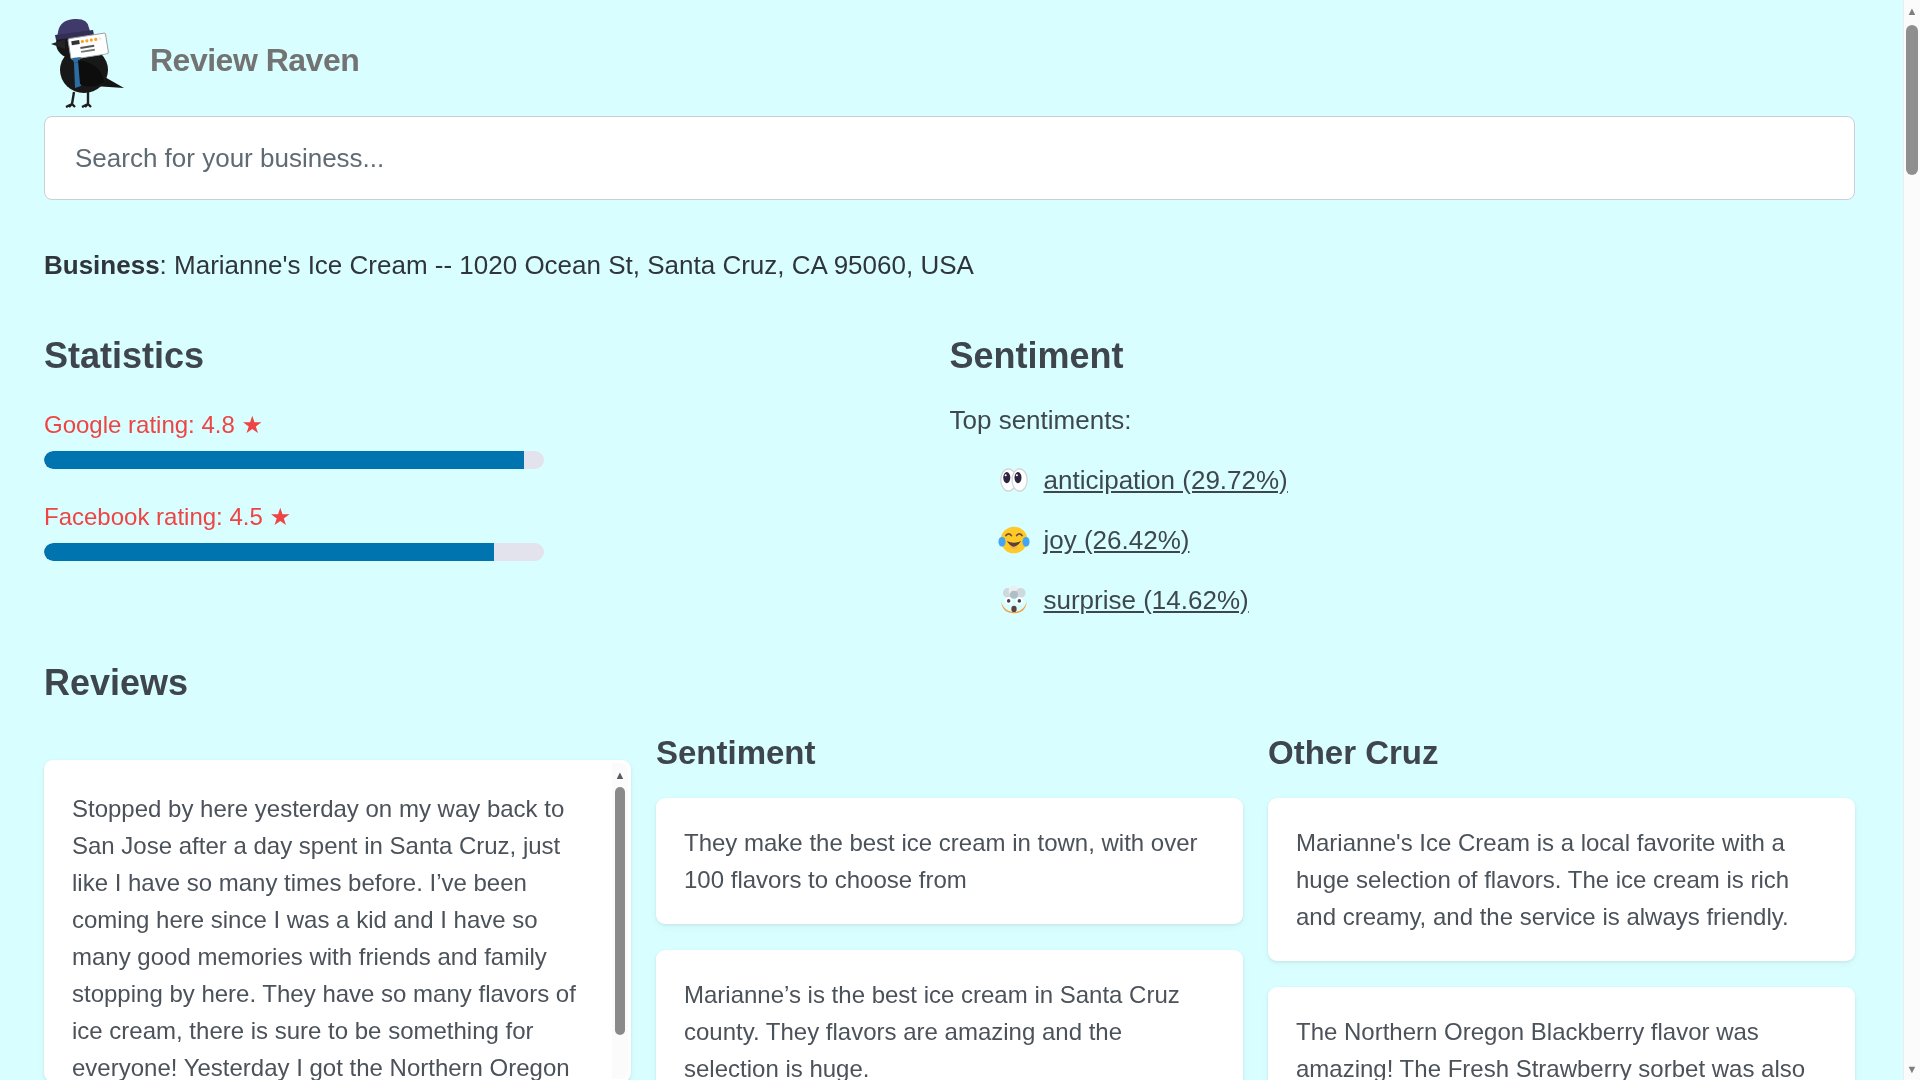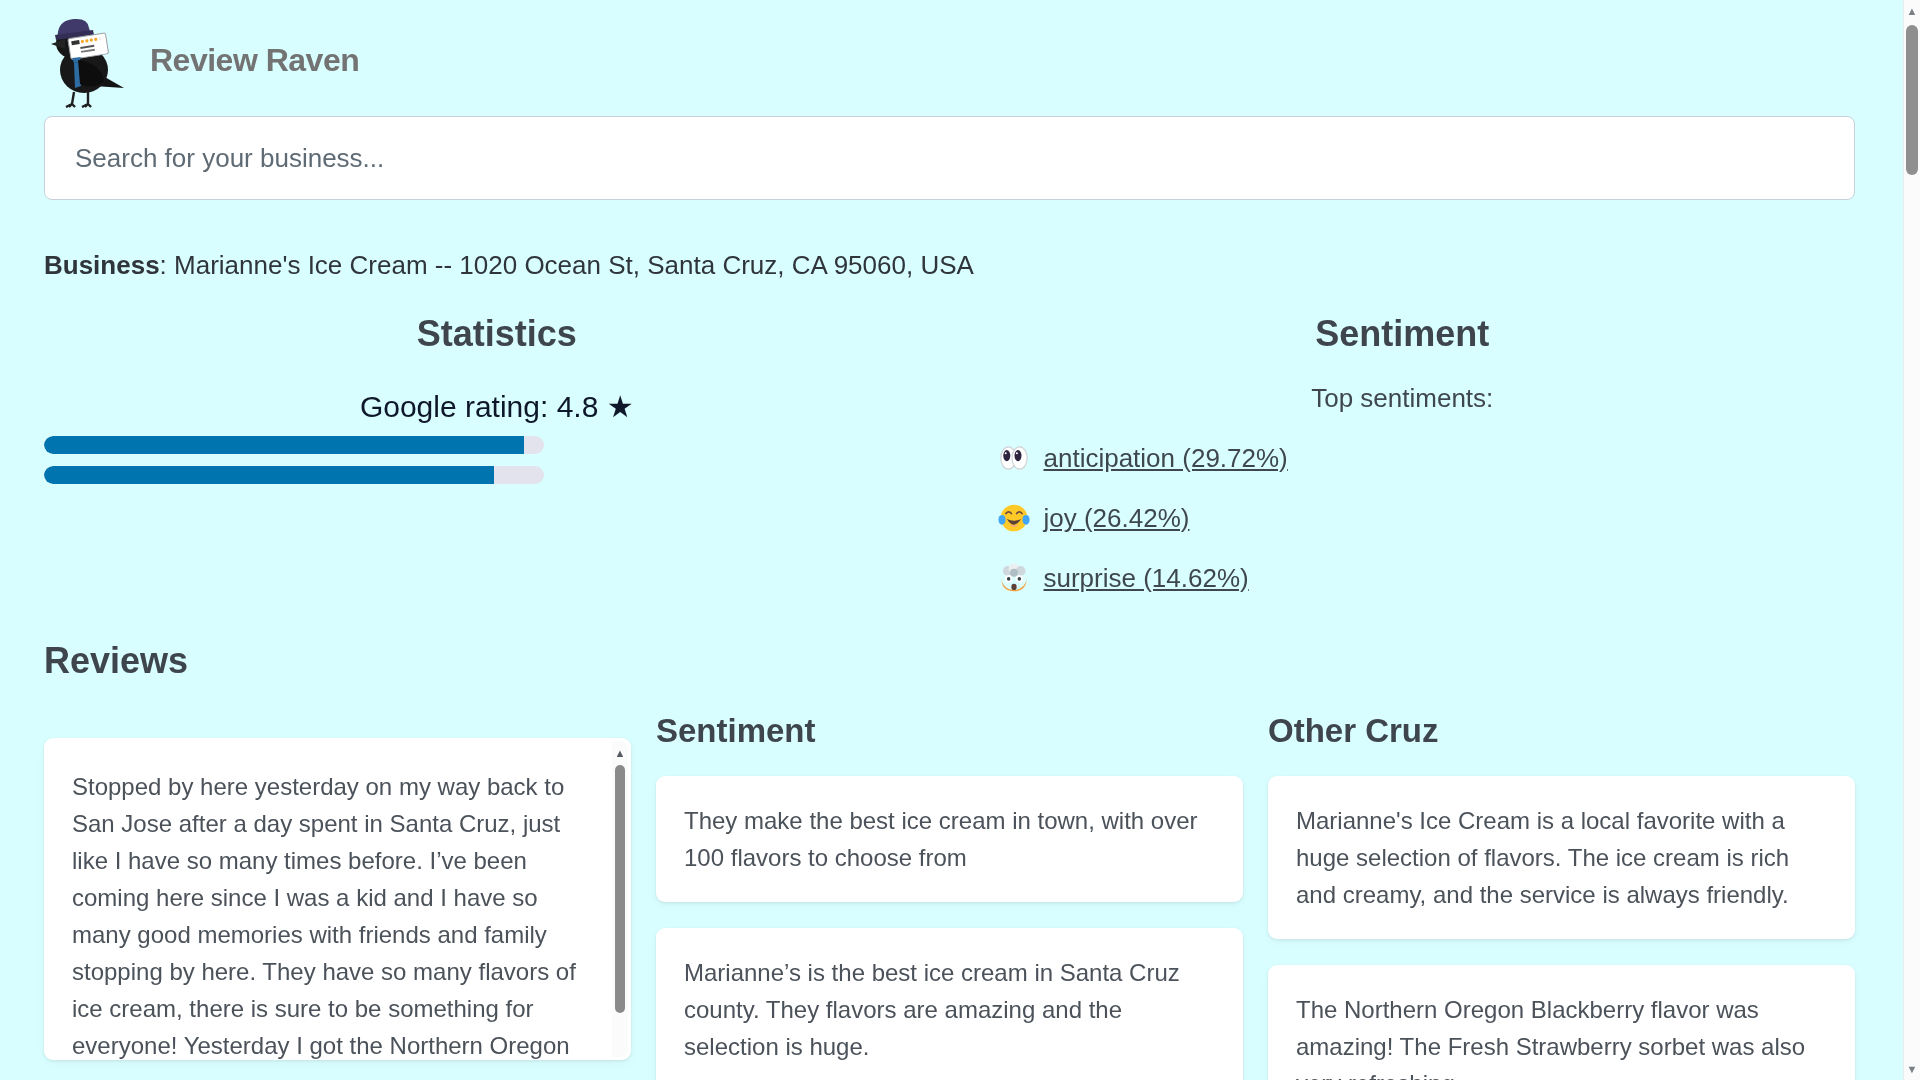--- a/index.html
+++ b/index.html
@@ -24,24 +24,24 @@
     font-family:"Liberation Sans", sans-serif;
     font-size:26px; color:#3f474e; padding:0 30px; outline:none;
   }
   .search-input::placeholder { color:#5f6b74; }
 
   
   .business-line { margin-top:50px; font-size:26px; color:#2f353b; }
   .business-line b { font-weight:700; }
 
   
-  .top-grid { display:grid; grid-template-columns:1fr 1fr; margin-top:32px;text-align:center; }
+  .top-grid { display:grid; grid-template-columns:1fr 1fr; margin-top:54px; }
   h2.section-heading { font-size:36px; font-weight:700; color:#3e454c; }
 
-  .rating-label { margin-top:34px; font-size:30px; color:#0f172a; }
+  .rating-label { margin-top:34px; font-size:24px; color:#ef4444; }
   .progress-track {
     margin-top:12px; width:500px; height:18px;
     background:#e2e3ed; border-radius:9px; overflow:hidden;
   }
   .progress-fill { height:100%; background:#0074ae; border-radius:9px 0 0 9px; }
 
   .sentiment-sub { margin-top:28px; font-size:26px; color:#3f474e; }
   .sentiment-list { list-style:none; margin-left:48px;text-decoration:underline; }
   .sentiment-list li { display:flex; align-items:center; margin-top:28px; font-size:26px; color:#3f474e; }
   .emoji { width:32px; height:32px; margin-right:14px; flex:0 0 auto; }
@@ -149,20 +149,21 @@
       <h2 class="section-heading">Statistics</h2>
 
       <div>
         <div class="rating-label">Google rating: 4.8 ★</div>
         <div class="progress-track">
           <div class="progress-fill" style="width: 96%;"></div>
         </div>
       </div>
 
       <div>
+        <div class="rating-label">Facebook rating: 4.5 ★</div>
         <div class="progress-track">
           <div class="progress-fill" style="width: 90%;"></div>
         </div>
       </div>
     </div>
 
     <div class="sentiment-col">
       <h2 class="section-heading">Sentiment</h2>
       <p class="sentiment-sub">Top sentiments:</p>
       <ul class="sentiment-list">

